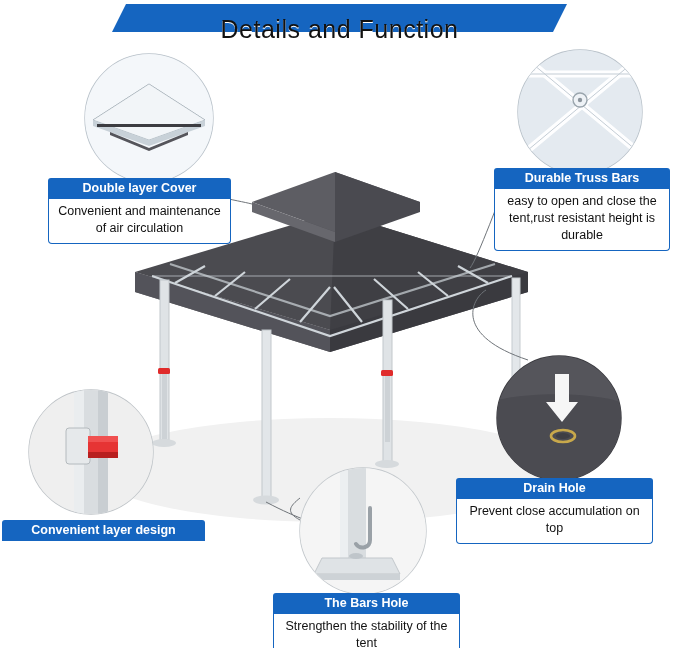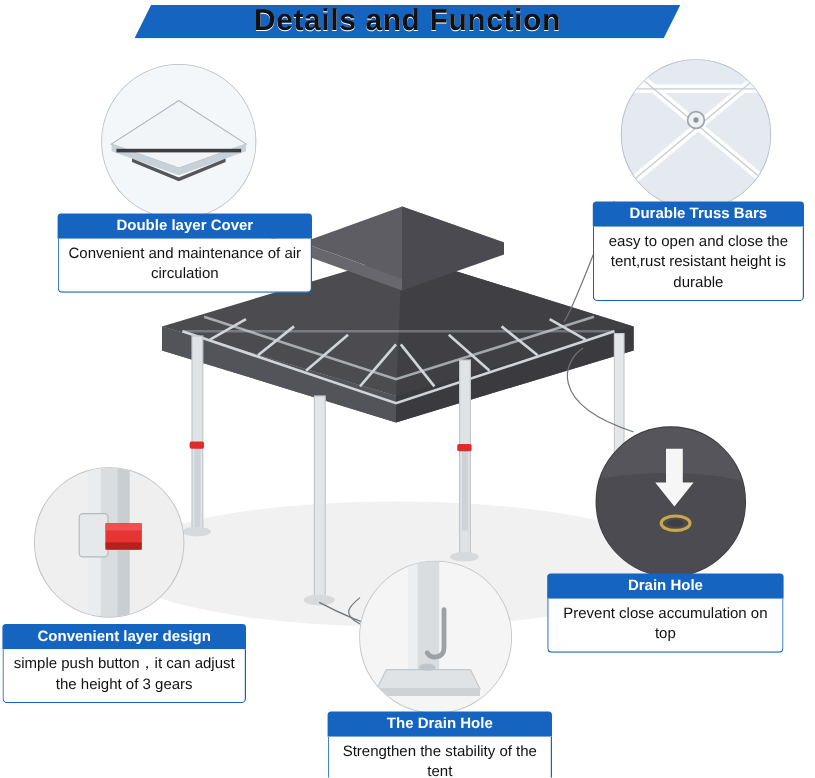--- a/index.html
+++ b/index.html
@@ -13,23 +13,23 @@
   .stage{position:absolute;inset:0;}
 
   
   .banner{position:absolute;left:112px;top:0;width:455px;height:36px;}
   .banner .bar{
     position:absolute;left:0;top:4px;width:455px;height:28px;
     background:#1565c0;
     clip-path:polygon(14px 0, 455px 0, 441px 28px, 0 28px);
   }
   .banner .title{
-    position:absolute;left:0;top:0;width:455px;height:34px;
+    position:absolute;left:0;top:12px;width:455px;height:34px;
     display:flex;align-items:center;justify-content:center;
-    font-size:25px;font-weight:bold;color:#111;letter-spacing:.5px;
+    font-size:25px;font-weight:normal;color:#111;letter-spacing:.5px;
     text-shadow:0 1px 0 #fff;
   }
 
   
   svg.art{position:absolute;left:0;top:0;width:679px;height:648px;}
 
   
   .callout{position:absolute;}
   .callout .head{
     background:#1565c0;color:#fff;font-size:12.5px;font-weight:bold;
@@ -37,21 +37,21 @@
     line-height:1.15;
   }
   .callout .body{
     background:#fff;border:1px solid #1565c0;border-top:none;
     border-radius:0 0 4px 4px;
     font-size:12.5px;color:#111;text-align:center;
     padding:4px 6px 6px;line-height:1.35;
   }
 
   
-  #co-double{left:48px;top:178px;width:212px;}
+  #co-double{left:48px;top:178px;width:183px;}
   #co-truss{left:494px;top:168px;width:176px;}
   #co-button{left:2px;top:520px;width:203px;}
   #co-stake{left:273px;top:593px;width:187px;}
   #co-drain{left:456px;top:478px;width:197px;}
 </style>
 </head>
 <body>
 
 <div class="stage">
 
@@ -216,25 +216,24 @@
     <div class="body">Convenient and maintenance of air circulation</div>
   </div>
 
   <div class="callout" id="co-truss">
     <div class="head">Durable Truss Bars</div>
     <div class="body">easy to open and close the tent,rust resistant height is durable</div>
   </div>
 
   <div class="callout" id="co-button">
     <div class="head">Convenient layer design</div>
-    <div class="body">simple push button，it can adjust the height of 3 gears</div>
   </div>
 
   <div class="callout" id="co-stake">
-    <div class="head">The Drain Hole</div>
+    <div class="head">The Bars Hole</div>
     <div class="body">Strengthen the stability of the tent</div>
   </div>
 
   <div class="callout" id="co-drain">
     <div class="head">Drain Hole</div>
     <div class="body">Prevent close accumulation on top</div>
   </div>
 
 </div>
 

